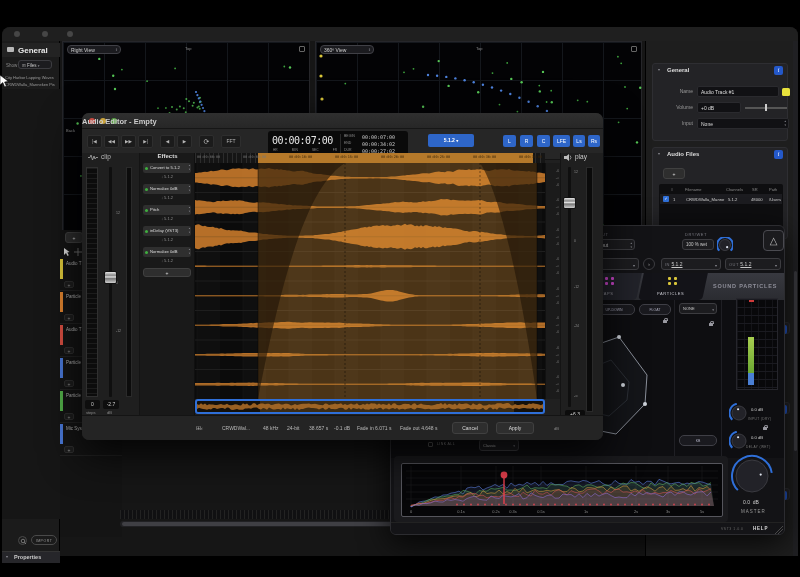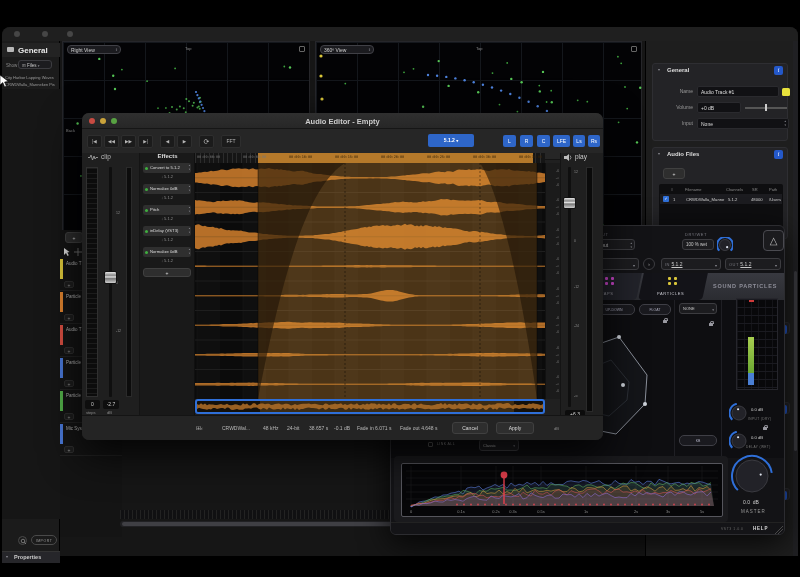--- a/index.html
+++ b/index.html
@@ -598,33 +598,49 @@
           <line x1="3" y1="8" x2="8" y2="3" stroke="#555" stroke-width=".8"></line>
         </svg>
     </div>
   </div>
 
   <div class="abs" id="editor-window">
     <div class="abs" style="left:0;top:0;width:521px;height:16px;background:linear-gradient(#2f2f2f,#272727);border-bottom:1px solid #161616;">
       <div class="abs titlebar-dot" style="left:7px;top:5px;background:#c84b42;"></div>
       <div class="abs titlebar-dot" style="left:18px;top:5px;background:#caa33b;"></div>
       <div class="abs titlebar-dot" style="left:29px;top:5px;background:#58a242;"></div>
-      <div class="abs" style="left:0;top:4px;width:521px;text-align:center;font-size:7.5px;font-weight:bold;color:#ccc;">Audio Editor - Empty</div>
+      <div class="abs" style="left:0;top:4px;width:521px;text-align:left;font-size:7.5px;font-weight:bold;color:#ccc;">Audio Editor - Empty</div>
     </div>
 
     <div class="abs" style="left:0;top:16px;width:521px;height:31px;background:#262626;border-bottom:1px solid #141414;">
       <div class="abs transport-btn" style="left:5px;top:6px;width:15px;"><span>|◀</span></div>
       <div class="abs transport-btn" style="left:22px;top:6px;width:15px;"><span>◀◀</span></div>
       <div class="abs transport-btn" style="left:39px;top:6px;width:15px;"><span>▶▶</span></div>
       <div class="abs transport-btn" style="left:56px;top:6px;width:15px;"><span>▶|</span></div>
       <div class="abs transport-btn" style="left:78px;top:6px;width:15px;"><span>◀</span></div>
       <div class="abs transport-btn" style="left:95px;top:6px;width:15px;"><span>▶</span></div>
       <div class="abs transport-btn" style="left:117px;top:6px;width:15px;font-size:7px;"><span>⟳</span></div>
       <div class="abs transport-btn" style="left:139px;top:6px;width:20px;font-size:5px;"><span>FFT</span></div>
 
+      <div class="abs tc-box" style="left:186px;top:2px;width:140px;height:27px;">
+        <div class="abs mono" style="left:4px;top:4px;width:66px;font-size:10px;color:#e8e8e8;letter-spacing:-.5px;">00:00:07:00</div>
+        <div class="abs" style="left:5px;top:17px;width:64px;display:flex;justify-content:space-between;">
+          <span class="tiny" style="font-size:3.2px;">HR</span>
+          <span class="tiny" style="font-size:3.2px;">MIN</span>
+          <span class="tiny" style="font-size:3.2px;">SEC</span>
+          <span class="tiny" style="font-size:3.2px;">FR</span>
+        </div>
+        <div class="abs" style="left:72px;top:3px;width:1px;height:21px;background:#2a2a2a;"></div>
+        <span class="abs tiny" style="left:76px;top:3px;font-size:3.5px;">BEGIN</span>
+        <span class="abs mono" style="left:94px;top:2.5px;font-size:5px;color:#ccc;">00:00:07:00</span>
+        <span class="abs tiny" style="left:76px;top:10px;font-size:3.5px;">END</span>
+        <span class="abs mono" style="left:94px;top:9.5px;font-size:5px;color:#ccc;">00:00:34:02</span>
+        <span class="abs tiny" style="left:76px;top:17px;font-size:3.5px;">DUR</span>
+        <span class="abs mono" style="left:94px;top:16.5px;font-size:5px;color:#ccc;">00:00:27:02</span>
+      </div>
 
       <div class="abs blue-btn" style="left:346px;top:5px;width:46px;height:13px;line-height:13px;font-weight:bold;">
         <span>5.1.2</span>
         <span style="font-size:4px;">▾</span>
       </div>
       <div class="abs blue-btn" style="left:421px;top:6px;width:13px;"><span>L</span></div>
       <div class="abs blue-btn" style="left:438px;top:6px;width:13px;"><span>R</span></div>
       <div class="abs blue-btn" style="left:455px;top:6px;width:13px;"><span>C</span></div>
       <div class="abs blue-btn" style="left:471px;top:6px;width:17px;"><span>LFE</span></div>
       <div class="abs blue-btn" style="left:491px;top:6px;width:12px;"><span>Ls</span></div>

